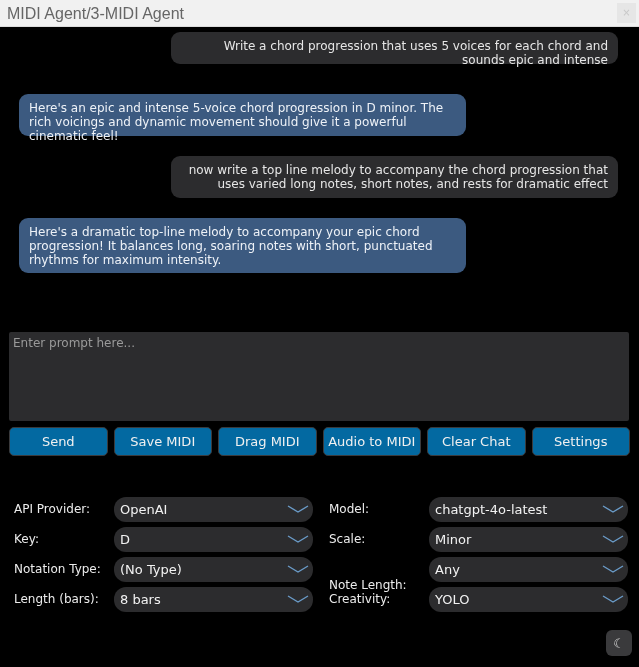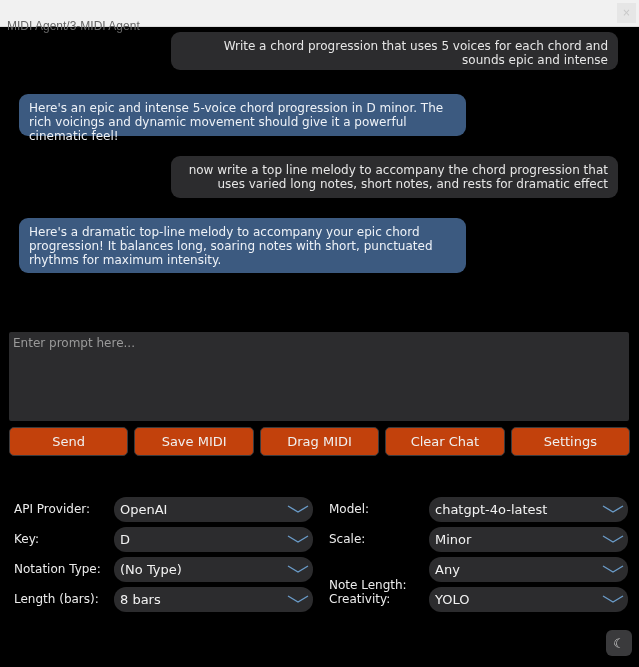--- a/index.html
+++ b/index.html
@@ -5,23 +5,22 @@
   html, body { margin:0; padding:0; }
   body {
     width:639px; height:667px; background:#000; overflow:hidden; position:relative;
     font-family:"DejaVu Sans", sans-serif; color:#e8e8e8;
   }
   .titlebar {
     position:absolute; left:0; top:0; width:639px; height:26px;
     background:#f1f1f1; border-bottom:1px solid #dcdcdc;
   }
   .titlebar .title {
-    position:absolute; left:7px; top:5px; font-size:12px; color:#666;
+    position:absolute; left:7px; top:5px; font-size:16px; color:#666;
     font-family:"Liberation Sans", sans-serif;
-    margin-top:14px;
   }
   .titlebar .close {
     position:absolute; right:3px; top:3px; width:19px; height:20px;
     background:#e6e6e6; color:#c8c8c8; font-size:10px; text-align:center; line-height:20px;
   }
   .bubble {
     position:absolute; font-size:12px; line-height:14px; border-radius:9px;
     padding:7px 10px; box-sizing:border-box;
   }
   .bubble.user { background:#2c2c2e; color:#e6e6e6; text-align:right; right:21px; }
@@ -29,21 +28,21 @@
 
   .prompt {
     position:absolute; left:9px; top:332px; width:620px; height:89px;
     background:#2c2c2e; border-radius:2px; border:none; box-sizing:border-box;
     padding:4px 4px; color:#ddd; font-family:"DejaVu Sans", sans-serif; font-size:12px; resize:none; outline:none;
   }
   .prompt::placeholder { color:#9a9a9a; }
 
   .btnrow { position:absolute; left:9px; top:427px; width:621px; height:30px; display:flex; gap:6px; }
   .btn {
-    flex:1; height:29px; background:#c2410c; border:1px solid #3a3a3c; border-radius:5px;
+    flex:1; height:29px; background:#0369a1; border:1px solid #3a3a3c; border-radius:5px;
     color:#f0f0f0; font-size:13px; display:flex; align-items:center; justify-content:center;
     font-family:"DejaVu Sans", sans-serif; box-sizing:border-box;
   }
 
   .field-label {
     position:absolute; font-size:12px; color:#ececec;
   }
   .select {
     position:absolute; width:199px; height:25px; background:#2c2c2e; border-radius:12px;
     box-sizing:border-box; padding-left:6px; font-size:13px; color:#f2f2f2;
@@ -60,40 +59,41 @@
 </style>
 </head>
 <body>
 
 <div class="titlebar">
   <span class="title">MIDI Agent/3-MIDI Agent</span>
   <span class="close">×</span>
 </div>
 
 <div>
-  <div class="bubble user" style="top:32px; width:447px; height:38px;">
+  <div class="bubble user" style="top:32px; width:447px; height:32px;">
     <span>Write a chord progression that uses 5 voices for each chord and sounds epic and intense</span>
   </div>
   <div class="bubble assistant" style="top:94px; width:447px; height:42px;">
     <span>Here's an epic and intense 5-voice chord progression in D minor. The rich voicings and dynamic movement should give it a powerful cinematic feel!</span>
   </div>
   <div class="bubble user" style="top:156px; width:447px; height:42px;">
     <span>now write a top line melody to accompany the chord progression that uses varied long notes, short notes, and rests for dramatic effect</span>
   </div>
   <div class="bubble assistant" style="top:218px; width:447px; height:55px;">
     <span>Here's a dramatic top-line melody to accompany your epic chord progression! It balances long, soaring notes with short, punctuated rhythms for maximum intensity.</span>
   </div>
 </div>
 
 <textarea class="prompt" placeholder="Enter prompt here..." style=""></textarea>
 
 <div class="btnrow">
   <div class="btn">Send</div>
   <div class="btn">Save MIDI</div>
   <div class="btn">Drag MIDI</div>
+  <div class="btn">Audio to MIDI</div>
   <div class="btn">Clear Chat</div>
   <div class="btn">Settings</div>
 </div>
 
 <span class="field-label" style="left:14px; top:502px;">API Provider:</span>
 <div class="select" style="left:114px; top:497px;">
   <span>OpenAI</span>
   <svg class="chev" viewBox="0 0 22 10">
       <polyline points="1,2 11,8 21,2" fill="none" stroke="#6a9bc8" stroke-width="1.4"></polyline>
     </svg>

